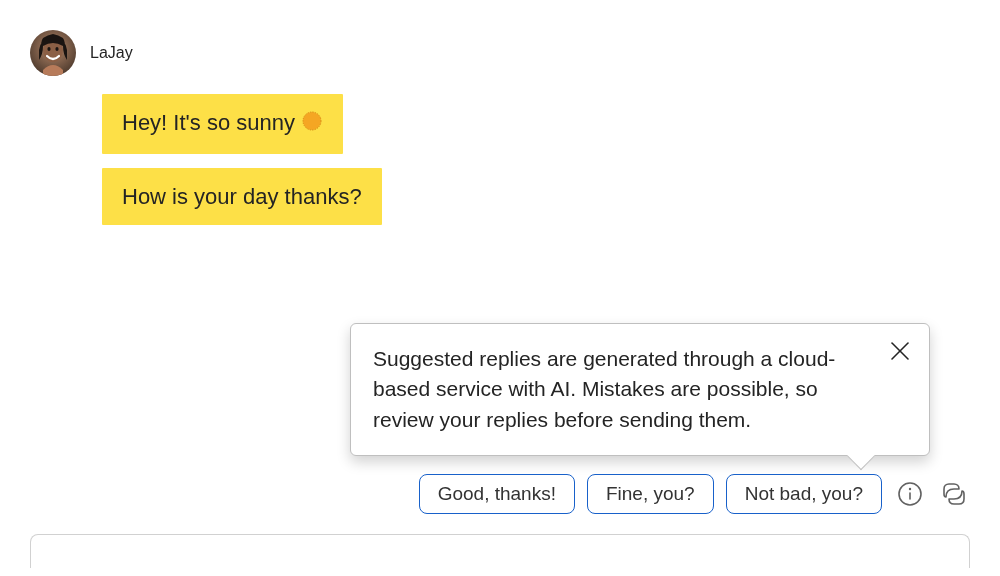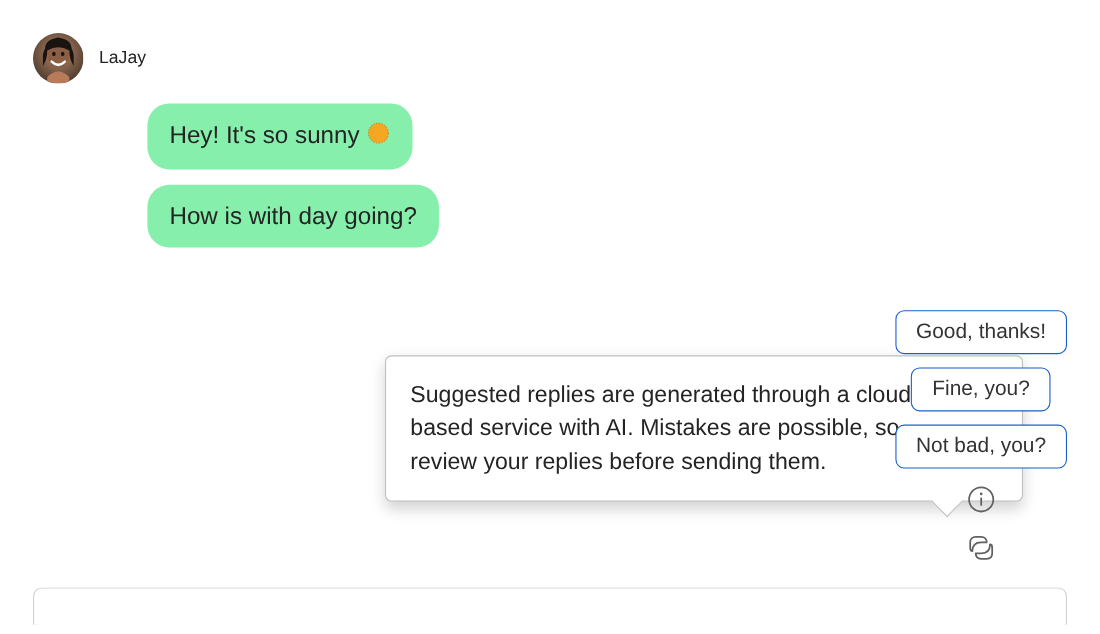--- a/index.html
+++ b/index.html
@@ -35,29 +35,28 @@
       color: #242424;
       font-weight: 400;
     }
     .messages {
       margin-left: 72px;
       display: flex;
       flex-direction: column;
       gap: 14px;
     }
     .msg-bubble {
-      background: #86efac;
-      border-radius: 20px;
+      background: #fde047;
+      border-radius: 1px;
       padding: 14px 20px;
       font-size: 22px;
       color: #242424;
       width: fit-content;
       max-width: 600px;
       line-height: 1.35;
-      margin-left: 32px;
     }
     .msg-bubble .sun-emoji {
       display: inline-block;
       vertical-align: -2px;
     }
 
     .tooltip {
       position: absolute;
       right: 70px;
       bottom: 120px;
@@ -94,21 +93,20 @@
       transform: rotate(45deg);
     }
 
     .suggest-row {
       position: absolute;
       right: 30px;
       bottom: 62px;
       display: flex;
       align-items: center;
       gap: 12px;
-      flex-direction: column;
     }
     .suggest-btn {
       border: 1.5px solid #1861ca;
       background: #ffffff;
       color: #333333;
       border-radius: 8px;
       padding: 8px 18px;
       font-size: 19px;
       cursor: pointer;
       font-family: inherit;
@@ -166,21 +164,21 @@
   <div class="messages">
     <div class="msg-bubble">
       <span>Hey! It's so sunny </span><span class="sun-emoji">
         <svg width="22" height="22" viewBox="0 0 22 22">
           <circle cx="11" cy="11" r="9" fill="#f5a623"></circle>
           <circle cx="11" cy="11" r="9" fill="none" stroke="#d98a15" stroke-width="1" stroke-dasharray="1.4 1.1"></circle>
         </svg>
       </span>
     </div>
     <div class="msg-bubble">
-      <span>How is with day going?</span>
+      <span>How is your day thanks?</span>
     </div>
   </div>
 
   <div class="tooltip">
     <span>Suggested replies are generated through a cloud-based service with AI. Mistakes are possible, so review your replies before sending them.</span>
     <div class="tooltip-close">
       <svg viewBox="0 0 22 22" stroke="#242424" stroke-width="1.6" stroke-linecap="round">
         <line x1="3" y1="3" x2="19" y2="19"></line>
         <line x1="19" y1="3" x2="3" y2="19"></line>
       </svg>

